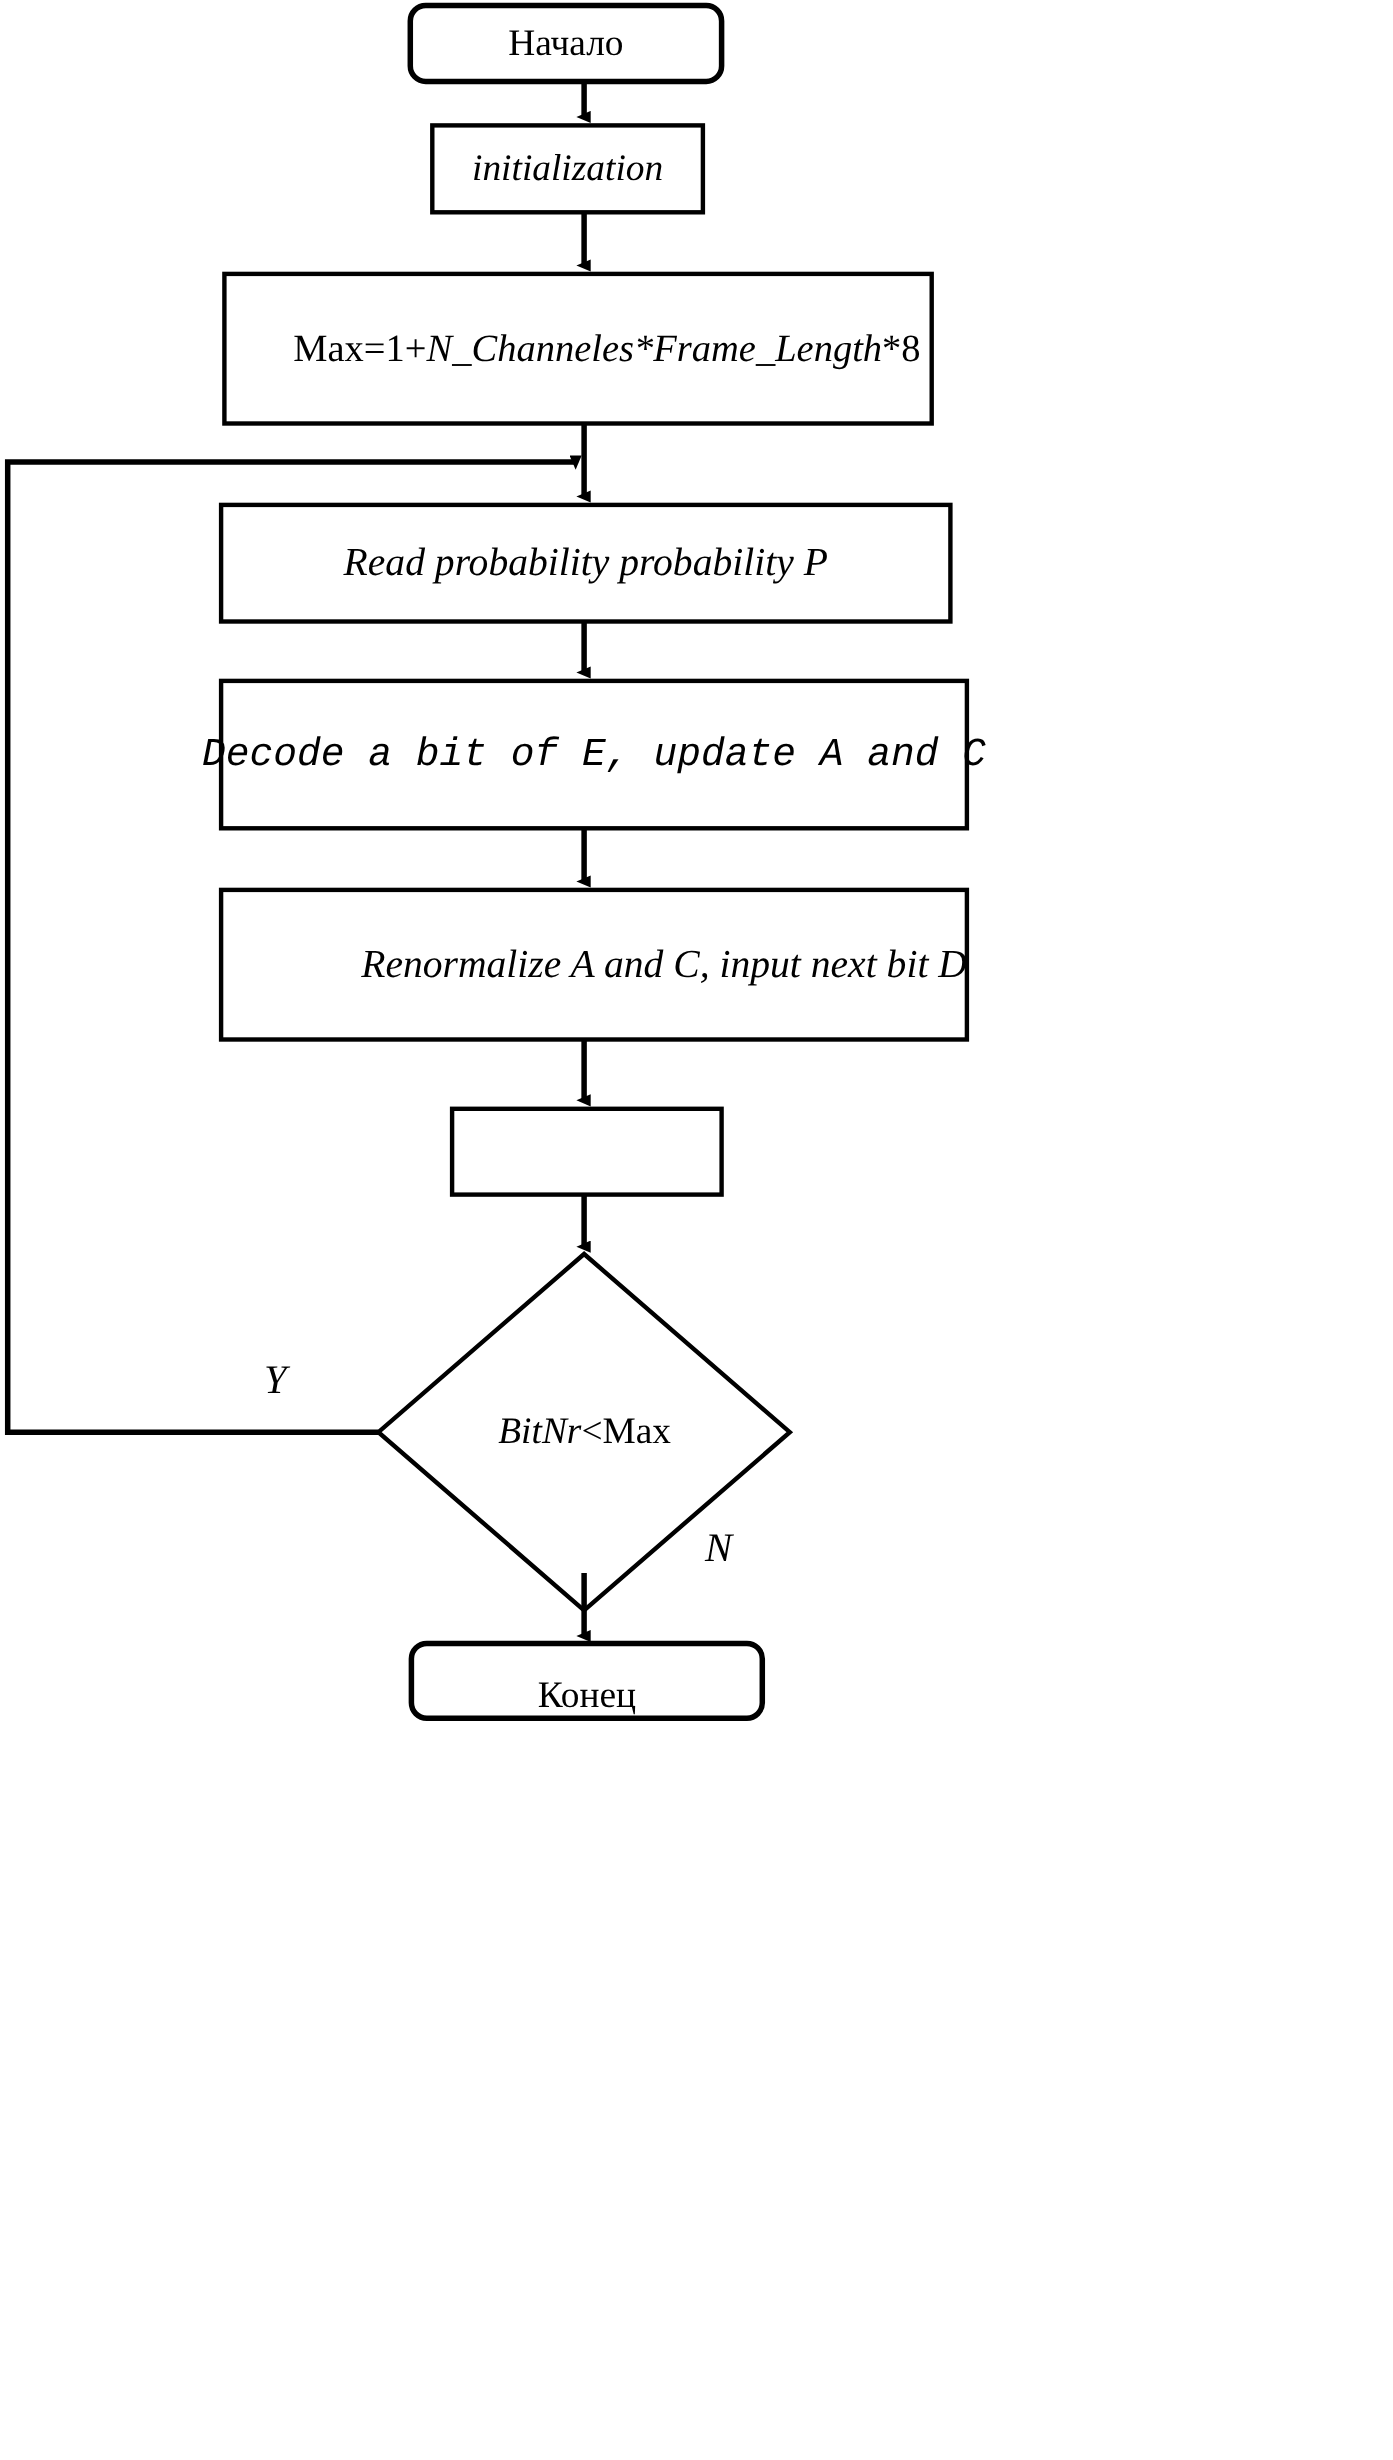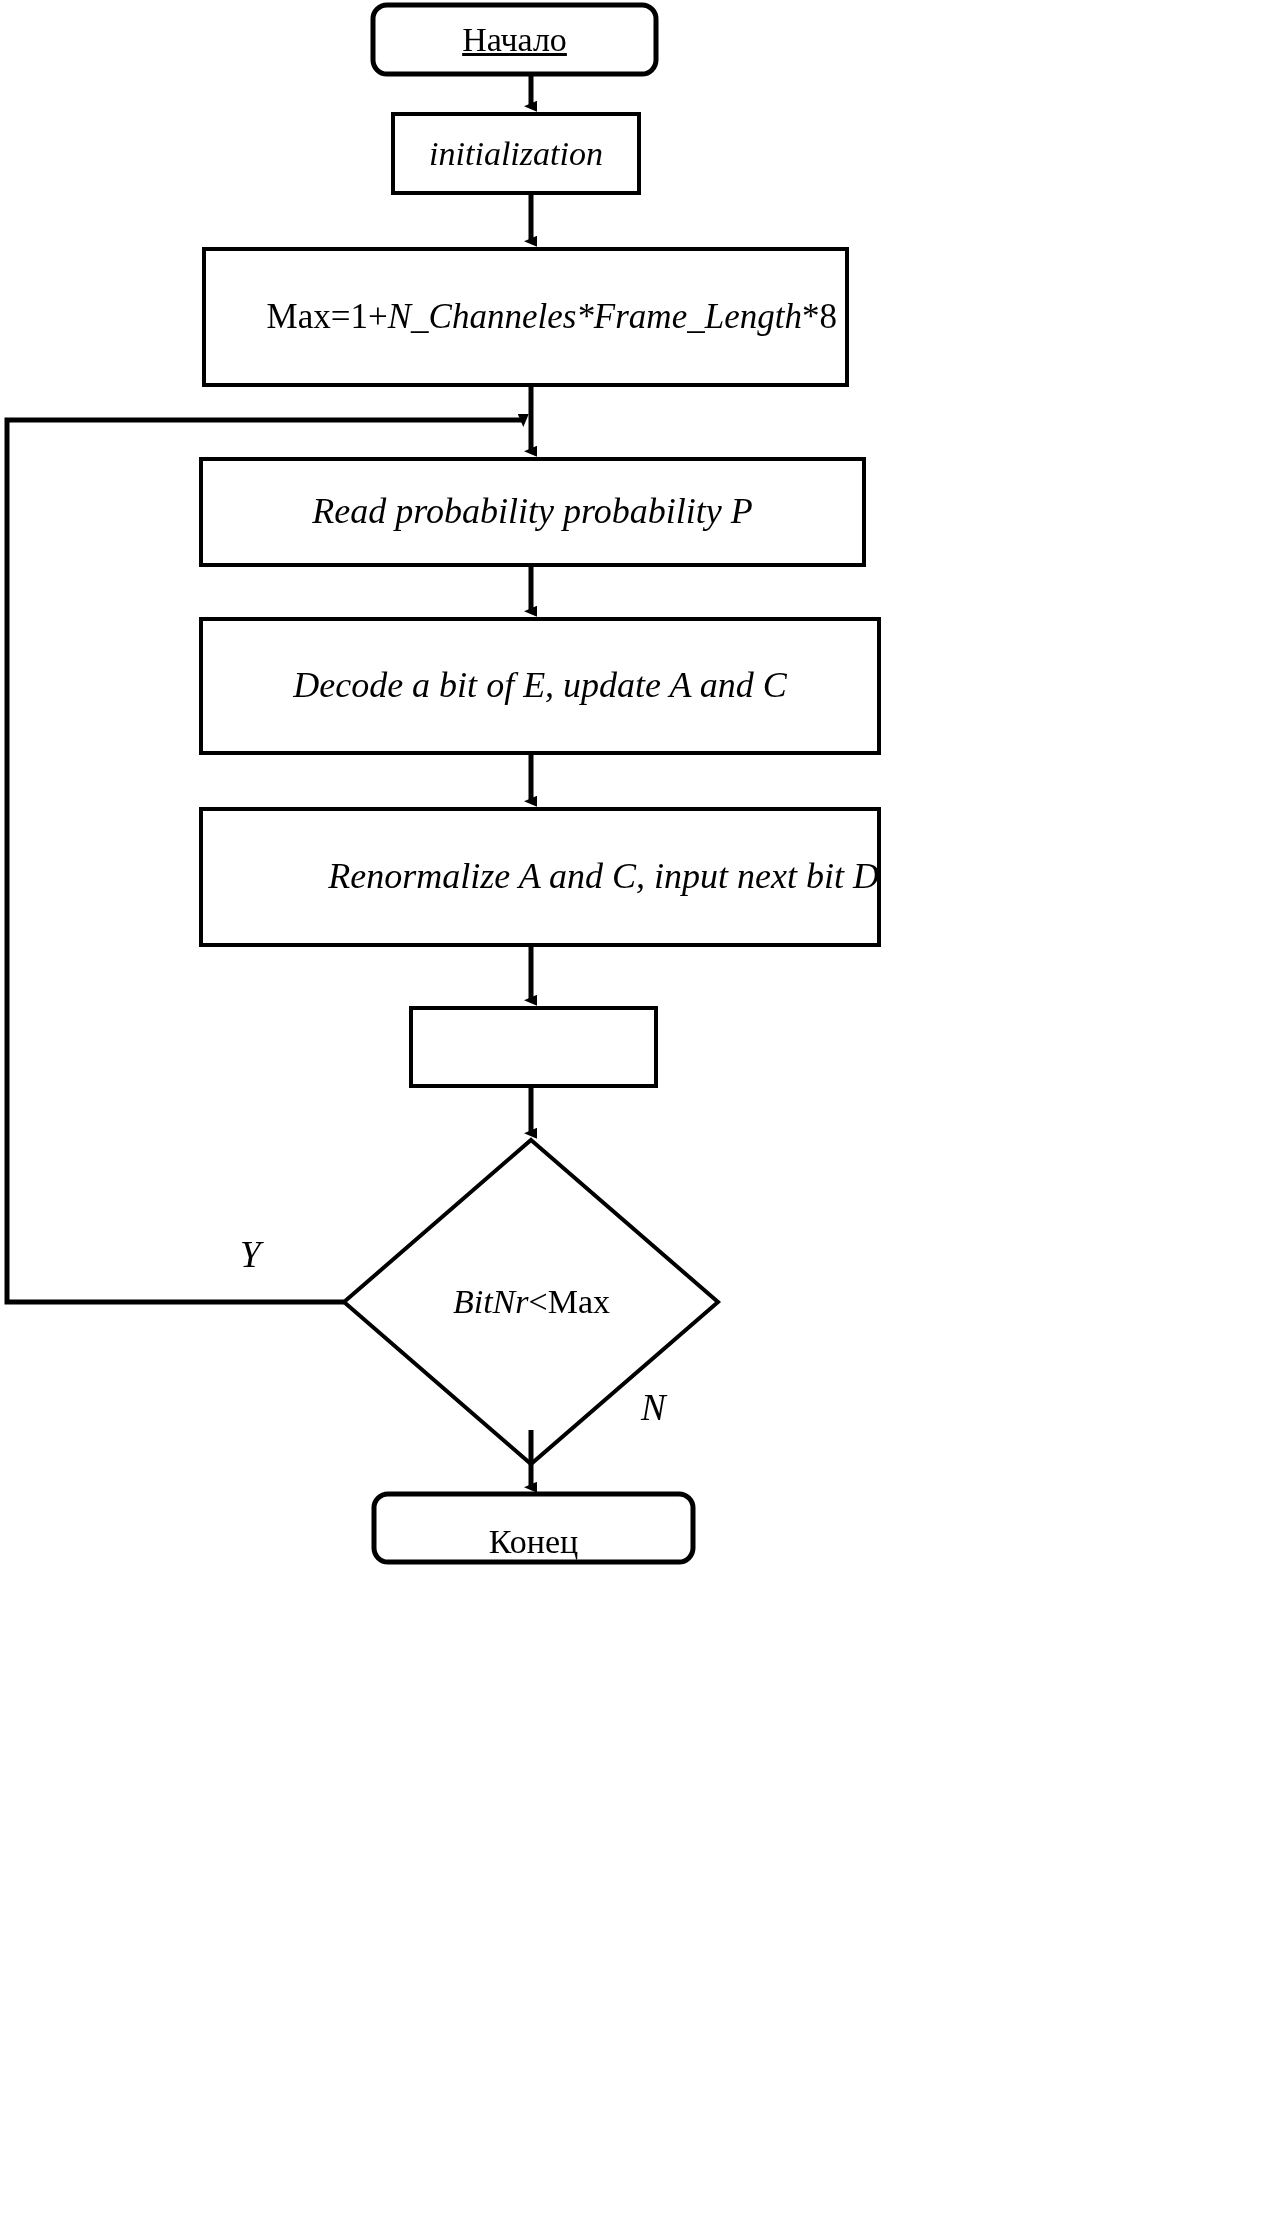--- a/index.html
+++ b/index.html
@@ -87,39 +87,39 @@
 
     <line x1="531" y1="945" x2="531" y2="1000" stroke="#000000" stroke-width="5" marker-end="url(#arrowhead)"></line>
 
     <line x1="531" y1="1086" x2="531" y2="1133" stroke="#000000" stroke-width="5" marker-end="url(#arrowhead)"></line>
 
     <line x1="531" y1="1430" x2="531" y2="1487" stroke="#000000" stroke-width="5" marker-end="url(#arrowhead)"></line>
 
     <path d="M344,1302 L7,1302 L7,420 L523,420" fill="none" stroke="#000000" stroke-width="5" marker-end="url(#arrowhead)"></path>
   </svg>
 
-  <div class="node-label rm" style="left:373px; top:5px; width:283px; height:69px; font-size:34px;text-decoration:underline;">
+  <div class="node-label rm" style="left:373px; top:5px; width:283px; height:69px; font-size:34px;">
     <span>Начало</span>
   </div>
 
   <div class="node-label it" style="left:393px; top:114px; width:246px; height:79px; font-size:34px;">
     <span>initialization</span>
   </div>
 
   <div class="node-label" style="left:204px; top:249px; width:643px; height:136px; font-size:35px; flex-direction:column; gap:4px;">
     <div>
       <span class="rm">Max=1+</span><span class="it">N_Channeles*Frame_Length</span><span class="rm">*8</span>
     </div>
   </div>
 
   <div class="node-label it" style="left:201px; top:459px; width:663px; height:106px; font-size:36px;">
     <span>Read probability probability P</span>
   </div>
 
-  <div class="node-label it" style="left:201px; top:619px; width:678px; height:134px; font-size:36px;">
+  <div class="node-label it" style="left:201px; top:619px; width:678px; height:134px; font-size:36px;font-family:Liberation Mono, monospace;">
     <span>Decode a bit of E, update A and C</span>
   </div>
 
   <div class="node-label it" style="left:201px; top:809px; width:678px; height:136px; font-size:36px;justify-content:flex-end;">
     <span>Renormalize A and C, input next bit D</span>
   </div>
 
 
   <div class="node-label" style="left:394px; top:1272px; width:275px; height:60px; font-size:34px;">
     <span class="it">BitNr</span><span class="rm">&lt;Max</span>

